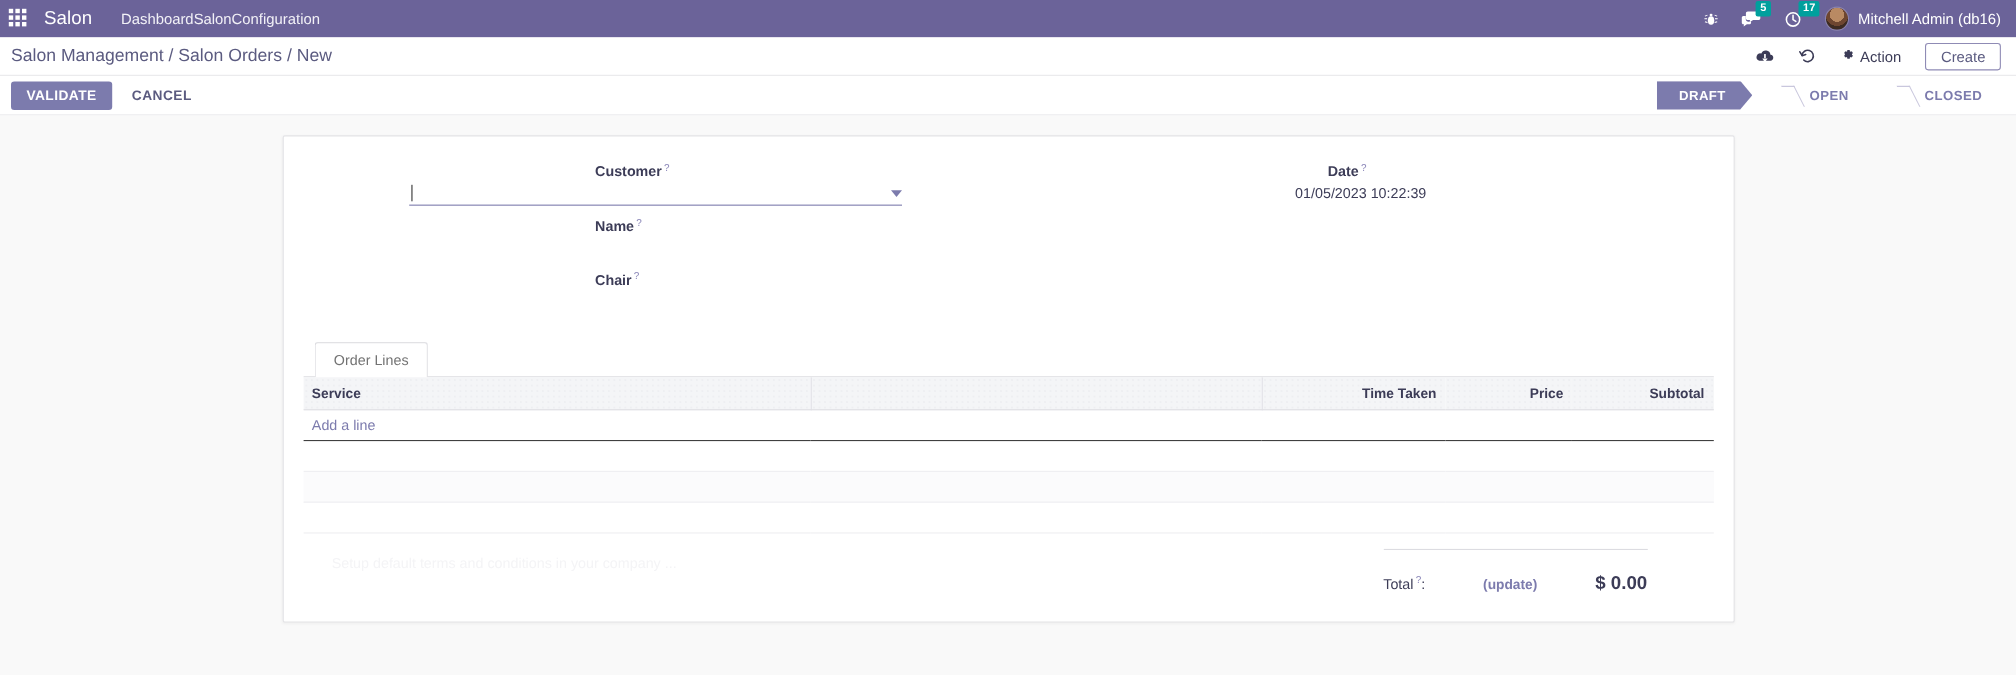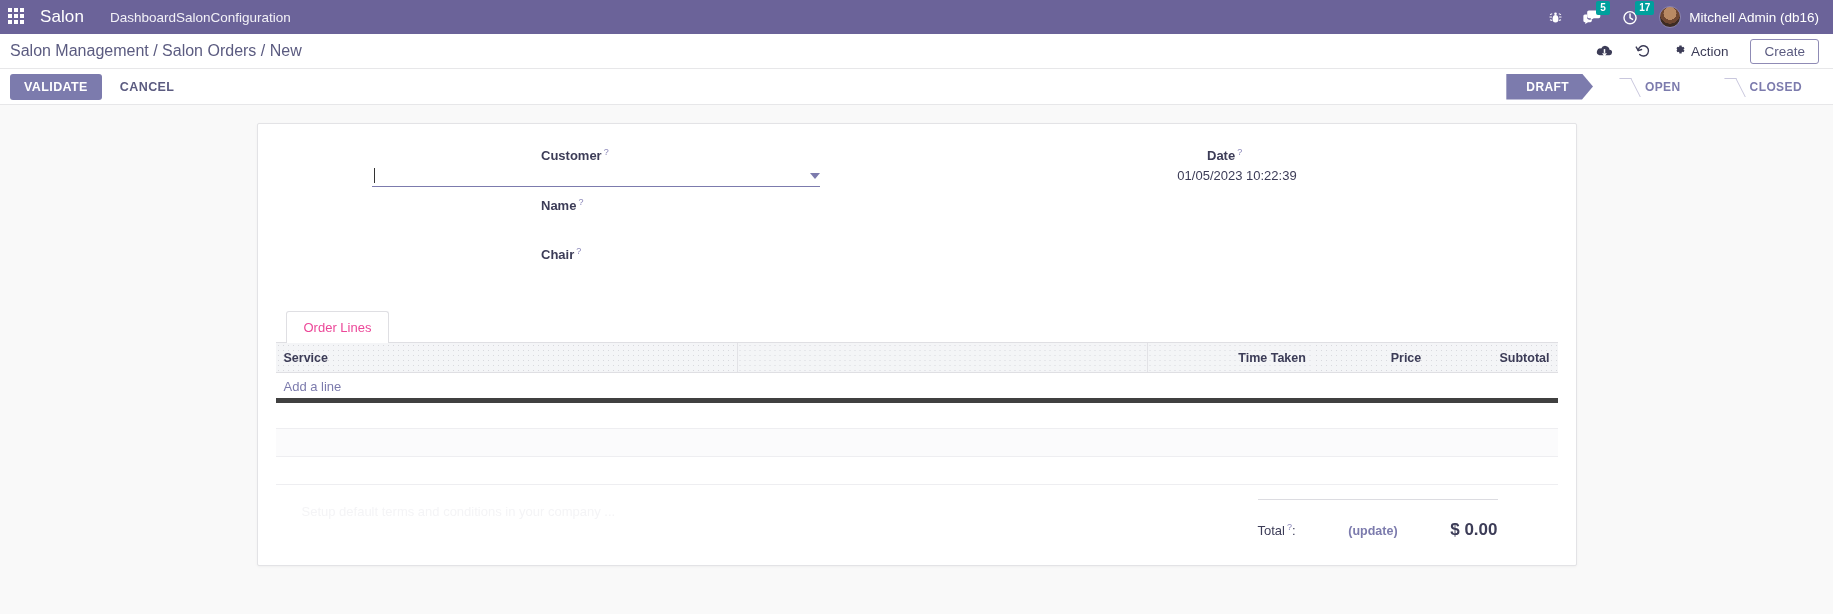--- a/index.html
+++ b/index.html
@@ -249,21 +249,21 @@
     border: 1px solid transparent;
     border-bottom: none;
     cursor: pointer;
     background: transparent;
     margin-bottom: -1px;
   }
   .tab.active {
     background: #ffffff;
     border-color: #dfdfe3;
     border-radius: 3px 3px 0 0;
-    color: #ec4899;
+    color: #737373;
   }
 
   .o2m-table { width: 100%; border-collapse: collapse; table-layout: fixed; }
   .o2m-table thead th {
     background: #f4f5f7;
     border-bottom: 1px solid #dfdfe3;
     font-size: 12.5px;
     font-weight: bold;
     color: #3c3c57;
     height: 30px;
@@ -273,21 +273,21 @@
     background-size: 5px 5px;
   }
   .o2m-table thead th.svc {
     text-align: left;
     border-right: 1px solid #e2e2e6;
   }
   .o2m-table thead th.spacer { border-right: 1px solid #e2e2e6; }
   .addline-row td {
     height: 28px;
     padding: 0 8px;
-    border-bottom: 5px solid #404040;
+    border-bottom: 1px solid #404040;
   }
   .addline {
     color: #7c7bad;
     font-size: 13px;
     cursor: pointer;
   }
   .blank-row td { height: 28px; border-bottom: 1px solid #eeeef1; }
   .blank-row.alt td { background: #fbfbfc; }
 
   

